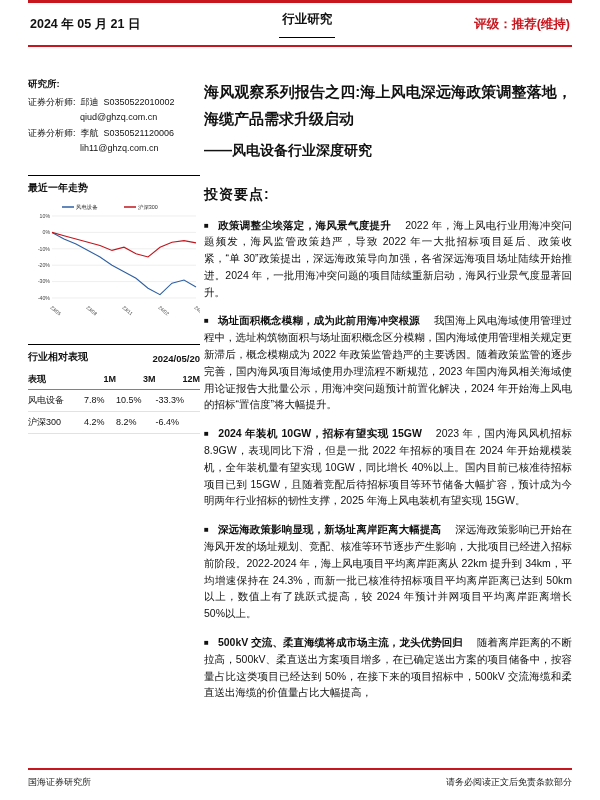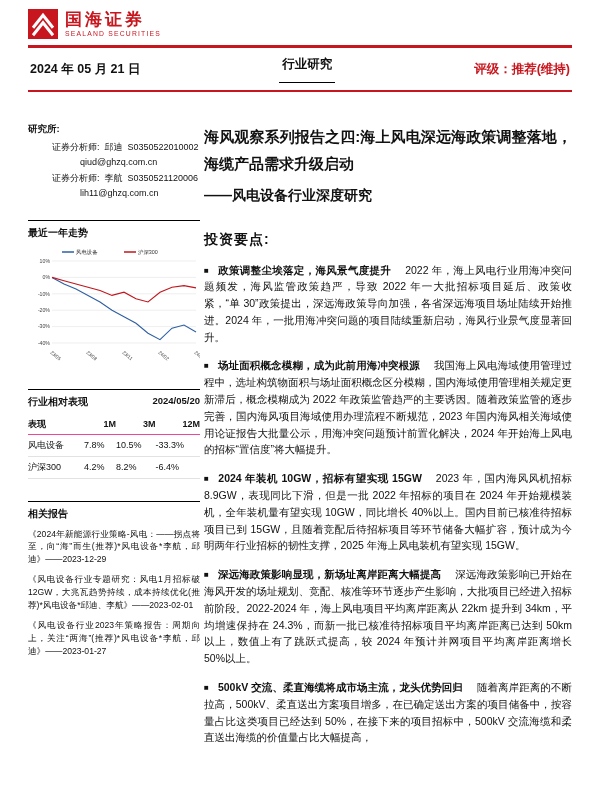--- a/index.html
+++ b/index.html
@@ -27,32 +27,32 @@
   .hdr-rating { font-weight:bold; font-size:12.5px; color:#c8161e; }
 
   
   .columns { display:flex; gap:4px; padding-top:31px; }
   .col-left { width:172px; flex:none; }
   .col-right { flex:1; min-width:0; }
 
   
   .an-dept { font-size:9.5px; font-weight:bold; margin-bottom:3px; }
   .an-row  { font-size:9px; margin-top:5px; white-space:nowrap; }
-  .an-row .role { margin-right:5px;margin-left:24px; }
+  .an-row .role { margin-right:5px; }
   .an-row .aid { margin-left:5px; }
   .an-email { font-size:9px; margin-left:52px; margin-top:3px; }
 
   
   .doc-title { font-size:15px; font-weight:bold; line-height:1.8; text-align:justify; }
   .doc-subtitle { font-size:14px; font-weight:bold; text-align:left; margin-top:10px; padding-right:6px; }
 
   
   .section { margin-top:22px; }
   .sec-head { border-top:1.2px solid #000; padding-top:5px; font-size:10px; font-weight:bold;
-              display:flex; justify-content:space-between; align-items:flex-start; }
+              display:flex; justify-content:space-between; align-items:flex-end; }
   .sec-date { font-size:9.5px; font-weight:bold; }
   .chart-wrap { margin-top:5px; }
   #trend-svg { width:172px; height:122px; display:block; }
 
   .perf-table { width:100%; border-collapse:collapse; margin-top:6px; font-size:9px; }
   .perf-table th { font-weight:bold; border-bottom:1px solid #ec4899; padding:3px 0; text-align:right; }
   .perf-table th:first-child { text-align:left; }
   .perf-table td { padding:4px 0; text-align:left; border-bottom:0.5px solid #e2e2e2; }
   .perf-table td:first-child { text-align:left; }
 
@@ -66,33 +66,20 @@
 
   
   .footer { position:absolute; left:28px; right:28px; bottom:11px; }
   .footer-row { display:flex; justify-content:space-between; font-size:9px; color:#222; }
 </style>
 </head>
 <body>
 
 <div class="page">
 
-  <div class="logo-row">
-    <div class="logo-mark">
-      <svg viewBox="0 0 24 24" width="30" height="30">
-        <rect width="24" height="24" fill="#c8161e"></rect>
-        <path d="M4 15 L12 5 L20 15" stroke="#fff" stroke-width="2.4" fill="none"></path>
-        <path d="M4 21 L12 11 L20 21" stroke="#fff" stroke-width="2.4" fill="none"></path>
-      </svg>
-    </div>
-    <div>
-      <div class="logo-cn">国海证券</div>
-      <div class="logo-en">SEALAND SECURITIES</div>
-    </div>
-  </div>
 
   <div class="rule-a"></div>
 
   <div class="header-row">
     <span class="hdr-date">2024 年 05 月 21 日</span>
     <span class="hdr-cat">行业研究</span>
     <span class="hdr-rating"><span>评级：</span><span>推荐(维持)</span></span>
   </div>
 
   <div class="rule-b"></div>
@@ -172,28 +159,20 @@
             <tr>
               <td>沪深300</td>
               <td>4.2%</td>
               <td>8.2%</td>
               <td>-6.4%</td>
             </tr>
           </tbody>
         </table>
       </div>
 
-      <div class="section">
-        <div class="sec-head">
-          <span>相关报告</span>
-        </div>
-        <div class="rel-item">《2024年新能源行业策略-风电：——拐点将至，向“海”而生(推荐)*风电设备*李航，邱迪》——2023-12-29</div>
-        <div class="rel-item">《风电设备行业专题研究：风电1月招标破12GW，大兆瓦趋势持续，成本持续优化(推荐)*风电设备*邱迪、李航》——2023-02-01</div>
-        <div class="rel-item">《风电设备行业2023年策略报告：周期向上，关注“两海”(推荐)*风电设备*李航，邱迪》——2023-01-27</div>
-      </div>
     </div>
 
     <div class="col-right">
       <div class="doc-title">海风观察系列报告之四:海上风电深远海政策调整落地，海缆产品需求升级启动</div>
       <div class="doc-subtitle">——风电设备行业深度研究</div>
 
       <div class="section" style="border:none;margin-top:26px;">
         <div class="ip-title">投资要点:</div>
 
         <div class="bullet">
@@ -208,14 +187,21 @@
         <div class="bullet">
           <span class="sq">■</span><span class="bh">深远海政策影响显现，新场址离岸距离大幅提高</span><span>深远海政策影响已开始在海风开发的场址规划、竞配、核准等环节逐步产生影响，大批项目已经进入招标前阶段。2022-2024 年，海上风电项目平均离岸距离从 22km 提升到 34km，平均增速保持在 24.3%，而新一批已核准待招标项目平均离岸距离已达到 50km 以上，数值上有了跳跃式提高，较 2024 年预计并网项目平均离岸距离增长 50%以上。</span>
         </div>
         <div class="bullet">
           <span class="sq">■</span><span class="bh">500kV 交流、柔直海缆将成市场主流，龙头优势回归</span><span>随着离岸距离的不断拉高，500kV、柔直送出方案项目增多，在已确定送出方案的项目储备中，按容量占比这类项目已经达到 50%，在接下来的项目招标中，500kV 交流海缆和柔直送出海缆的价值量占比大幅提高，</span>
         </div>
       </div>
     </div>
   </div>
 
+  <div class="footer">
+    <div class="rule-c"></div>
+    <div class="footer-row">
+      <span>国海证券研究所</span>
+      <span>请务必阅读正文后免责条款部分</span>
+    </div>
+  </div>
 
 </div>
 
 </body></html>

